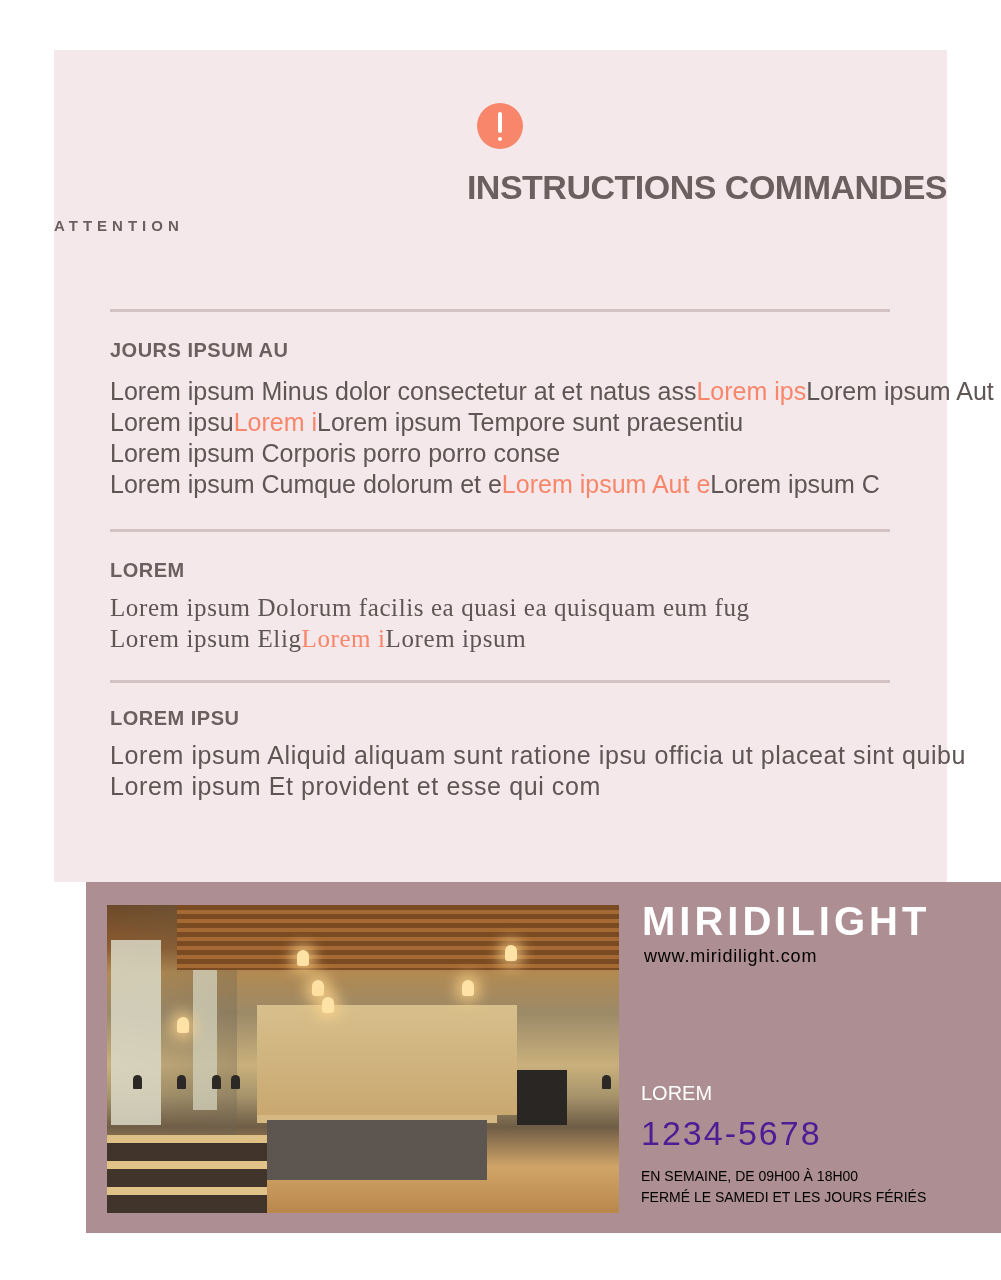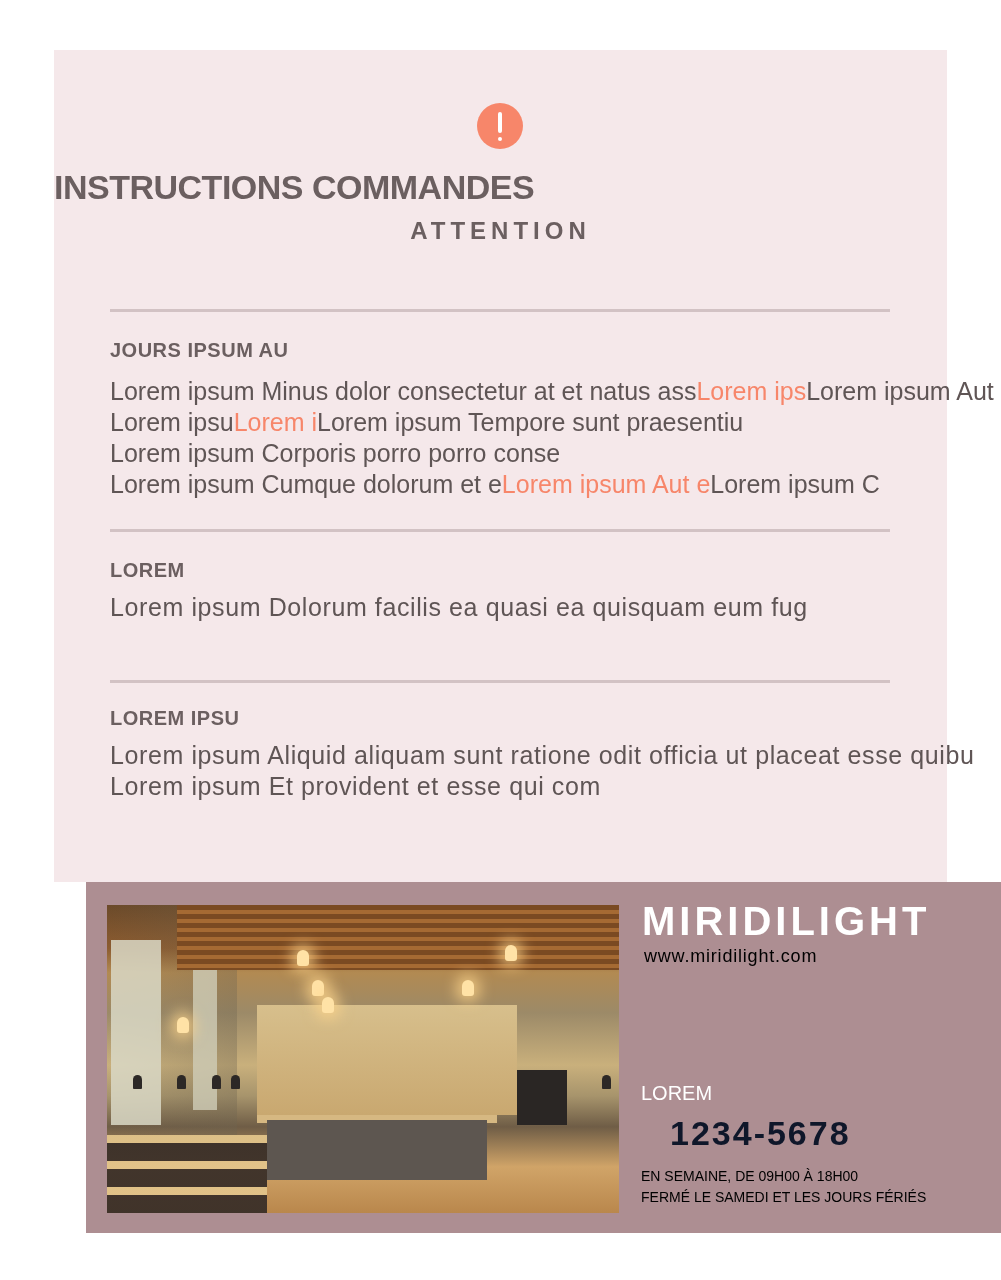--- a/index.html
+++ b/index.html
@@ -13,27 +13,27 @@
       background: #f5e8ea;
     }
     .alert-icon {
       position: absolute; left: 423px; top: 53px; width: 46px; height: 46px;
       border-radius: 50%; background: #f7866a; color: #fff;
       display: flex; align-items: center; justify-content: center;
     }
     .alert-icon .bar { position: absolute; left: 21px; top: 9px; width: 4px; height: 21px; background: #fff; border-radius: 2px; }
     .alert-icon .dot { position: absolute; left: 21px; top: 34px; width: 4px; height: 4px; background: #fff; border-radius: 50%; }
     .title {
-      position: absolute; left: 0; width: 893px; top: 118px; text-align: left;
+      position: absolute; left: 0; width: 893px; top: 118px; text-align: right;
       font-size: 34px; font-weight: bold; color: #6b5f60; letter-spacing: -0.5px;
       margin: 0;
     }
     .subtitle {
-      position: absolute; left: 0; width: 893px; top: 167px; text-align: center;
-      font-size: 24px; font-weight: bold; color: #6b5f60; letter-spacing: 5px;
+      position: absolute; left: 0; width: 893px; top: 167px; text-align: left;
+      font-size: 15px; font-weight: bold; color: #6b5f60; letter-spacing: 5px;
     }
     .divider {
       position: absolute; left: 56px; width: 780px; height: 3px; background: #d2c2c4;
     }
     .sec-head {
       position: absolute; left: 56px; font-size: 20px; font-weight: bold; color: #6b5f60;
       letter-spacing: 0.5px;
     }
     .sec-body {
       position: absolute; left: 56px; font-size: 25px; color: #5f5555; line-height: 31px;
@@ -68,21 +68,21 @@
       position: absolute; left: 556px; top: 17px; font-size: 40px; font-weight: bold; color: #ffffff;
       letter-spacing: 4px;
     }
     .url {
       position: absolute; left: 558px; top: 64px; font-size: 18px; color: #000000; letter-spacing: 0.8px;
     }
     .label {
       position: absolute; left: 555px; top: 200px; font-size: 20px; color: #ffffff;
     }
     .phone {
-      position: absolute; left: 584px; top: 232px; font-size: 34px; font-weight: bold; color: #0f172a;
+      position: absolute; left: 555px; top: 232px; font-size: 34px; font-weight: normal; color: #4c1d95;
       letter-spacing: 2px;
     }
     .hours {
       position: absolute; left: 555px; top: 284px; font-size: 14px; color: #000000; line-height: 21px;
     }
   </style>
 </head>
 <body>
 
 <div class="card">
@@ -97,28 +97,29 @@
   <div class="sec-head" style="top:289px;">JOURS IPSUM AU</div>
   <div class="sec-body" style="top:326px;">
       <div class="line"><span>Lorem ipsum Minus dolor consectetur at et natus ass</span><span class="hl">Lorem ips</span><span>Lorem ipsum Aut iusto</span></div>
       <div class="line"><span>Lorem ipsu</span><span class="hl">Lorem i</span><span>Lorem ipsum Tempore sunt praesentiu</span></div>
       <div class="line"><span>Lorem ipsum Corporis porro porro conse</span></div>
       <div class="line"><span>Lorem ipsum Cumque dolorum et e</span><span class="hl">Lorem ipsum Aut e</span><span>Lorem ipsum C</span></div>
     </div>
 
   <div class="divider" style="top:479px;"></div>
   <div class="sec-head" style="top:509px;">LOREM</div>
-  <div class="sec-body sec2" style="top:542px;">
+  <div class="sec-body sec2" style="top:542px;font-family:Liberation Serif, serif;">
       <div class="line"><span>Lorem ipsum Dolorum facilis ea quasi ea quisquam eum fug</span></div>
+      <div class="line"><span>Lorem ipsum Elig</span><span class="hl">Lorem i</span><span>Lorem ipsum</span></div>
     </div>
 
   <div class="divider" style="top:630px;"></div>
   <div class="sec-head" style="top:657px;">LOREM IPSU</div>
   <div class="sec-body sec2" style="top:690px;">
-      <div class="line"><span>Lorem ipsum Aliquid aliquam sunt ratione odit officia ut placeat esse quibu</span></div>
+      <div class="line"><span>Lorem ipsum Aliquid aliquam sunt ratione ipsu officia ut placeat sint quibu</span></div>
       <div class="line"><span>Lorem ipsum Et provident et esse qui com</span></div>
     </div>
 </div>
 
 <div class="footer">
   <div class="photo" title="restaurant-interior-photo">
     <div class="wall-l"></div>
     <div class="ceiling"></div>
     <div class="window1"></div>
     <div class="window2"></div>

